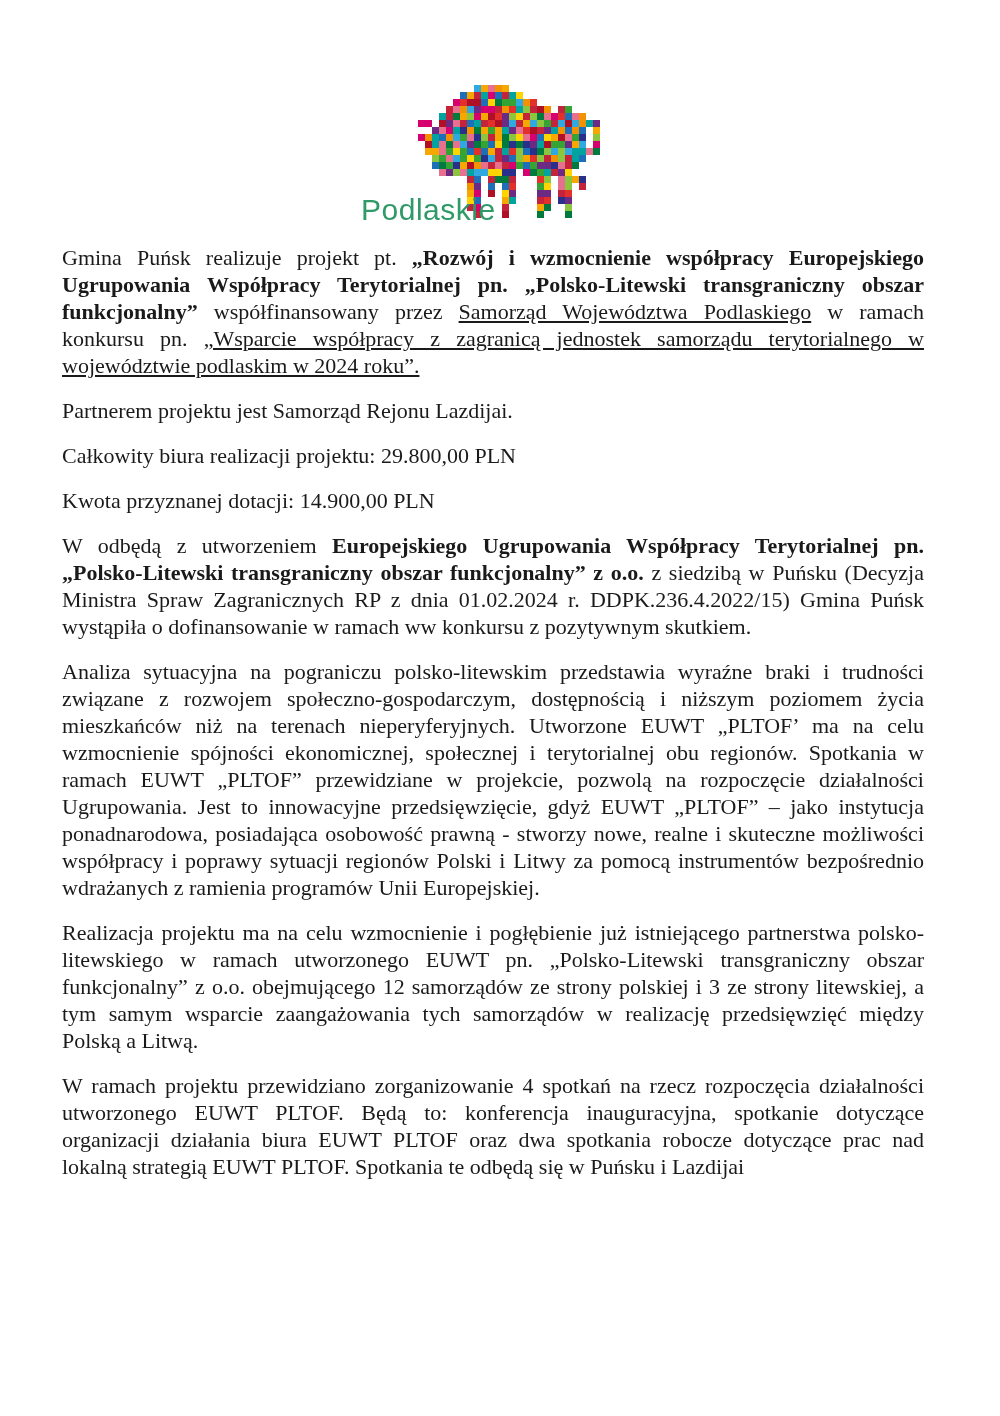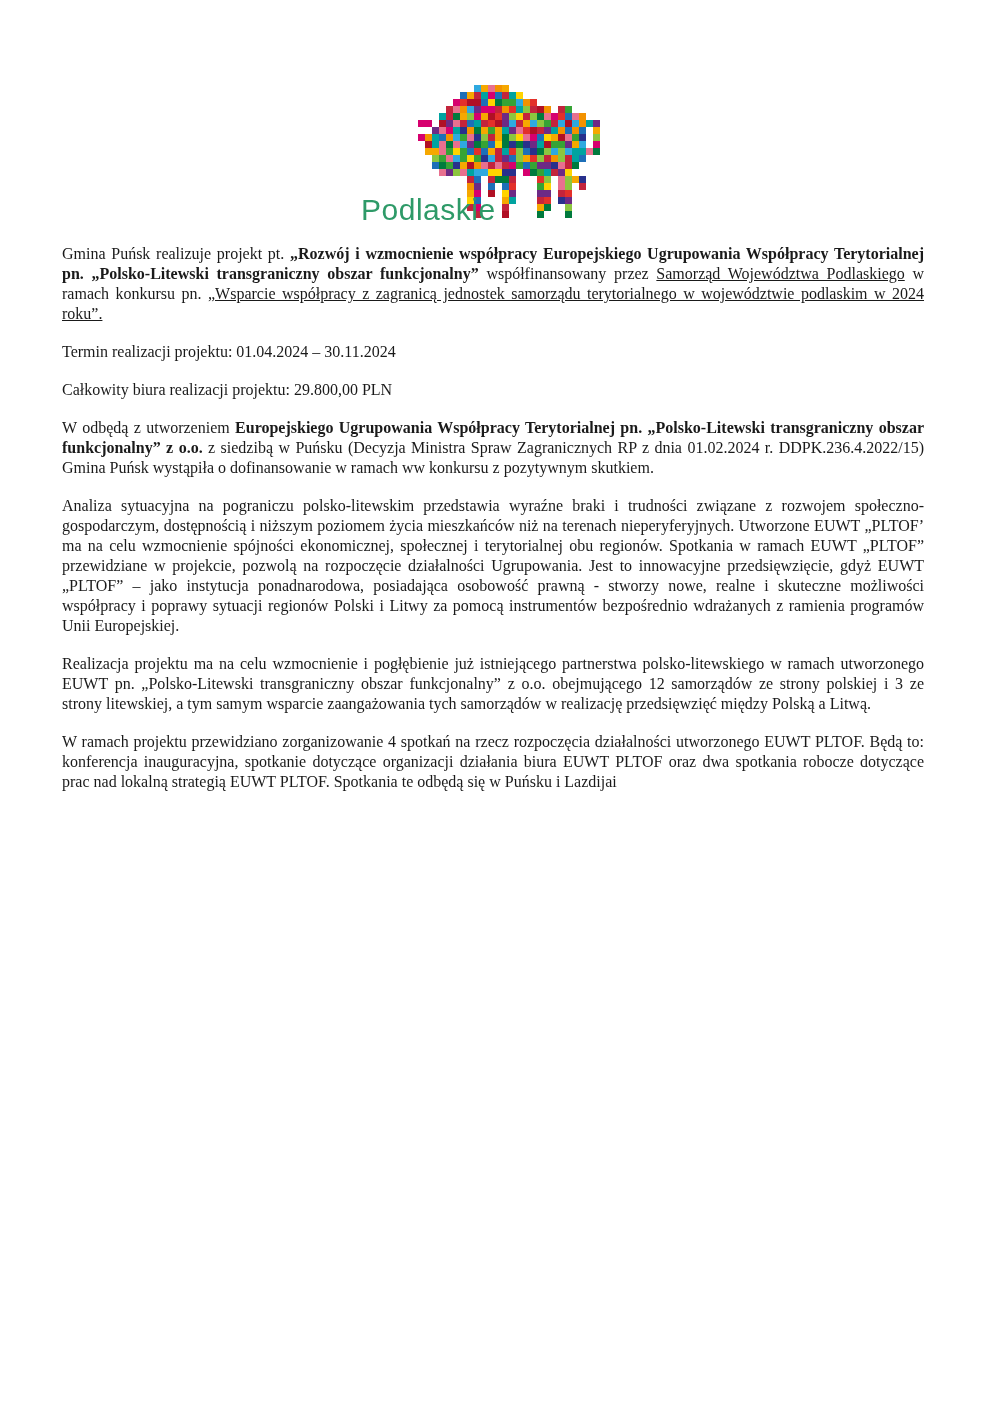--- a/index.html
+++ b/index.html
@@ -42,22 +42,22 @@
     bottom: -7px;
     font-family: "Liberation Sans", "DejaVu Sans", sans-serif;
     font-size: 30px;
     font-weight: 400;
     letter-spacing: 0.5px;
     line-height: 1;
   }
   
   .doc-body p {
     margin: 9px 0 18px 0;
-    font-size: 16px;
-    line-height: 20px;
+    font-size: 22px;
+    line-height: 27px;
     text-align: justify;
   }
   .doc-body p:last-child { margin-bottom: 0; }
   .run-b { font-weight: bold; }
   .run-u { text-decoration: underline; }
 </style>
 </head>
 <body>
 
 <div class="page">
@@ -595,21 +595,22 @@
         <div class="cell"></div>
         <div class="cell"></div>
         <div class="cell"></div>
         <div class="cell"></div>
       </div>
     <span class="logo-text" style="color: rgb(46, 154, 104);">Podlaskie</span>
   </div>
 
   <main class="doc-body" id="doc-body">
       <p><span>Gmina Puńsk realizuje projekt pt. </span><span class="run-b">„Rozwój i wzmocnienie współpracy Europejskiego Ugrupowania Współpracy Terytorialnej pn. „Polsko-Litewski transgraniczny obszar funkcjonalny”</span><span> współfinansowany przez </span><span class="run-u">Samorząd Województwa Podlaskiego</span><span> w ramach konkursu pn. </span><span class="run-u">„Wsparcie współpracy z zagranicą jednostek samorządu terytorialnego w województwie podlaskim w 2024 roku”.</span></p>
-      <p><span>Termin realizacji projektu: 01.04.2024 – 30.11.2024</span></p>
+      <p><span>Partnerem projektu jest Samorząd Rejonu Lazdijai.</span></p>
       <p><span>Całkowity biura realizacji projektu: 29.800,00 PLN</span></p>
+      <p><span>Kwota przyznanej dotacji: 14.900,00 PLN</span></p>
       <p><span>W odbędą z utworzeniem </span><span class="run-b">Europejskiego Ugrupowania Współpracy Terytorialnej pn. „Polsko-Litewski transgraniczny obszar funkcjonalny” z o.o.</span><span> z siedzibą w Puńsku (Decyzja Ministra Spraw Zagranicznych RP z dnia 01.02.2024 r. DDPK.236.4.2022/15) Gmina Puńsk wystąpiła o dofinansowanie w ramach ww konkursu z pozytywnym skutkiem.</span></p>
       <p><span>Analiza sytuacyjna na pograniczu polsko-litewskim przedstawia wyraźne braki i trudności związane z rozwojem społeczno-gospodarczym, dostępnością i niższym poziomem życia mieszkańców niż na terenach nieperyferyjnych. Utworzone EUWT „PLTOF’ ma na celu wzmocnienie spójności ekonomicznej, społecznej i terytorialnej obu regionów. Spotkania w ramach EUWT „PLTOF” przewidziane w projekcie, pozwolą na rozpoczęcie działalności Ugrupowania. Jest to innowacyjne przedsięwzięcie, gdyż EUWT „PLTOF” – jako instytucja ponadnarodowa, posiadająca osobowość prawną - stworzy nowe, realne i skuteczne możliwości współpracy i poprawy sytuacji regionów Polski i Litwy za pomocą instrumentów bezpośrednio wdrażanych z ramienia programów Unii Europejskiej.</span></p>
       <p><span>Realizacja projektu ma na celu wzmocnienie i pogłębienie już istniejącego partnerstwa polsko-litewskiego w ramach utworzonego EUWT pn. „Polsko-Litewski transgraniczny obszar funkcjonalny” z o.o. obejmującego 12 samorządów ze strony polskiej i 3 ze strony litewskiej, a tym samym wsparcie zaangażowania tych samorządów w realizację przedsięwzięć między Polską a Litwą.</span></p>
       <p><span>W ramach projektu przewidziano zorganizowanie 4 spotkań na rzecz rozpoczęcia działalności utworzonego EUWT PLTOF. Będą to: konferencja inauguracyjna, spotkanie dotyczące organizacji działania biura EUWT PLTOF oraz dwa spotkania robocze dotyczące prac nad lokalną strategią EUWT PLTOF. Spotkania te odbędą się w Puńsku i Lazdijai</span></p>
     </main>
 
 </div>
 
 </body></html>

